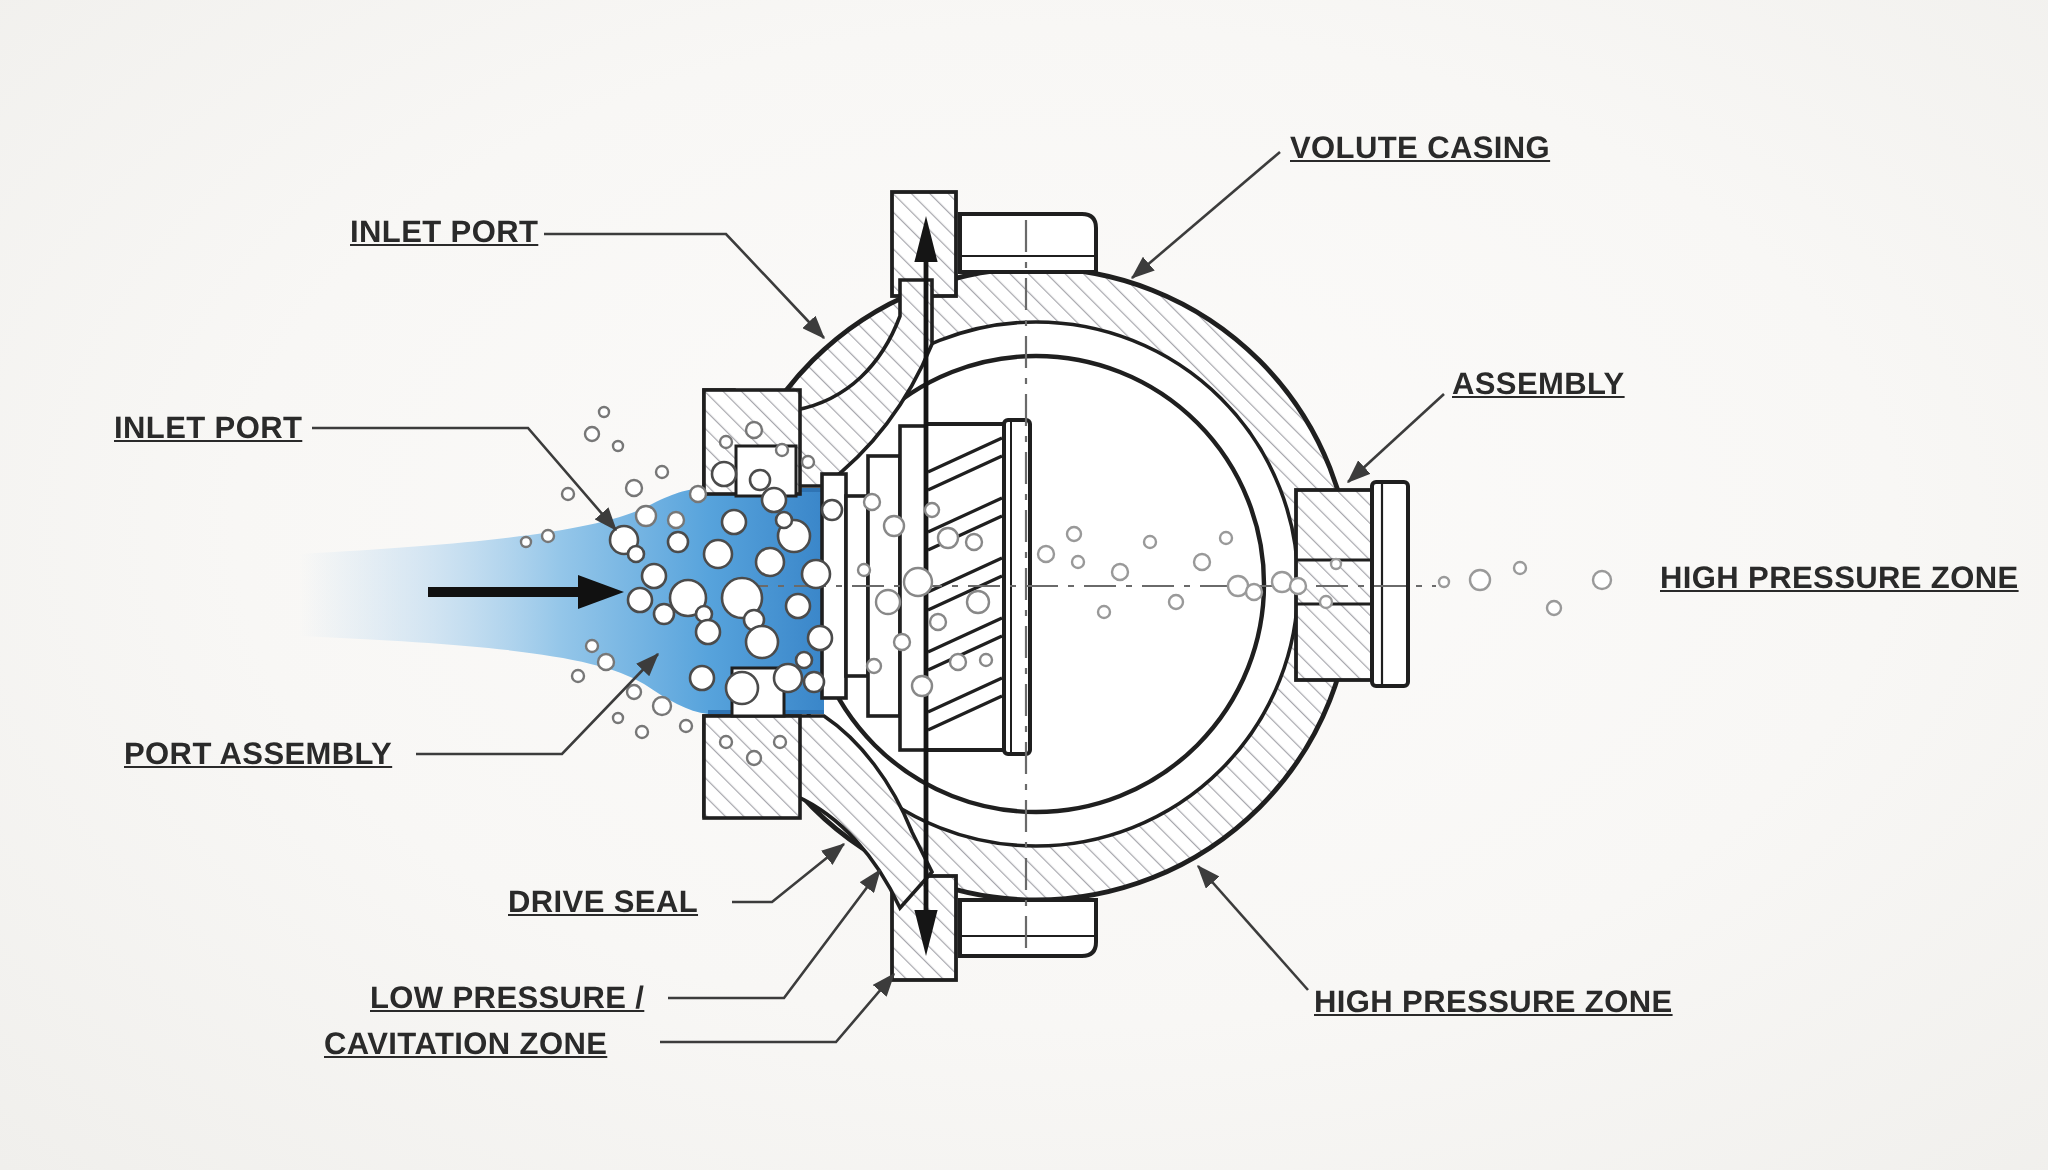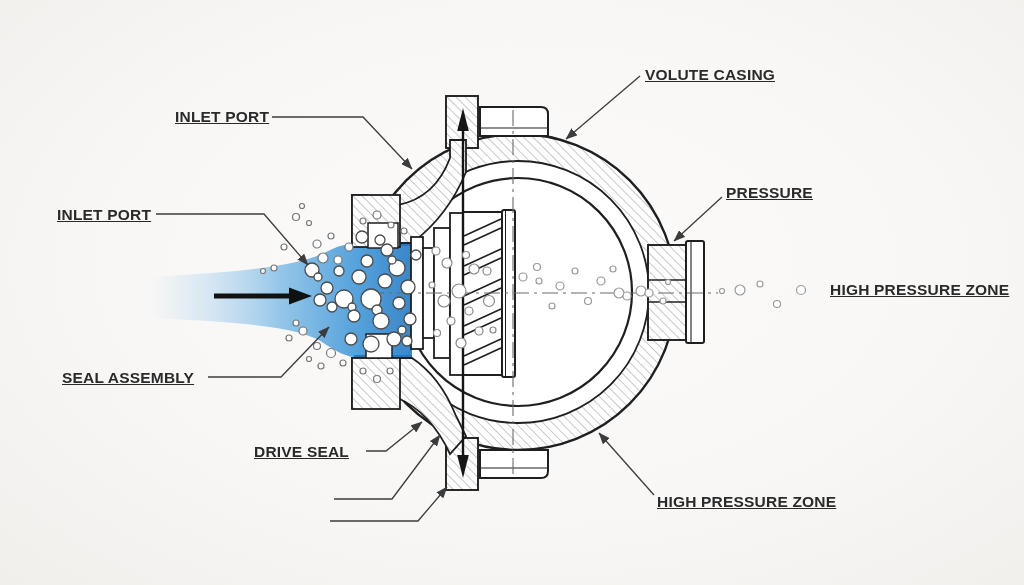--- a/index.html
+++ b/index.html
@@ -245,19 +245,21 @@
       <polyline points="334,499 392,499 440,435" marker-end="url(#leadArrow)"></polyline>
       <polyline points="330,521 418,521 447,487" marker-end="url(#leadArrow)"></polyline>
       <polyline points="640,76 566,139" marker-end="url(#leadArrow)"></polyline>
       <polyline points="722,197 674,241" marker-end="url(#leadArrow)"></polyline>
       <polyline points="654,495 599,433" marker-end="url(#leadArrow)"></polyline>
     </g>
   </svg>
 
   <div class="lbl" style="left:175px;top:108px">INLET PORT</div>
   <div class="lbl" style="left:57px;top:206px">INLET PORT</div>
-  <div class="lbl" style="left:62px;top:369px">SEAL ASSEMBLY</div>
+  <div class="lbl" style="left:62px;top:369px">PORT ASSEMBLY</div>
   <div class="lbl" style="left:254px;top:443px">DRIVE SEAL</div>
+  <div class="lbl" style="left:185px;top:491px">LOW PRESSURE /</div>
+  <div class="lbl" style="left:162px;top:514px">CAVITATION ZONE</div>
   <div class="lbl" style="left:645px;top:66px">VOLUTE CASING</div>
-  <div class="lbl" style="left:726px;top:184px">PRESSURE</div>
+  <div class="lbl" style="left:726px;top:184px">ASSEMBLY</div>
   <div class="lbl" style="left:830px;top:281px">HIGH PRESSURE ZONE</div>
   <div class="lbl" style="left:657px;top:493px">HIGH PRESSURE ZONE</div>
 </div>
 
 </body></html>

